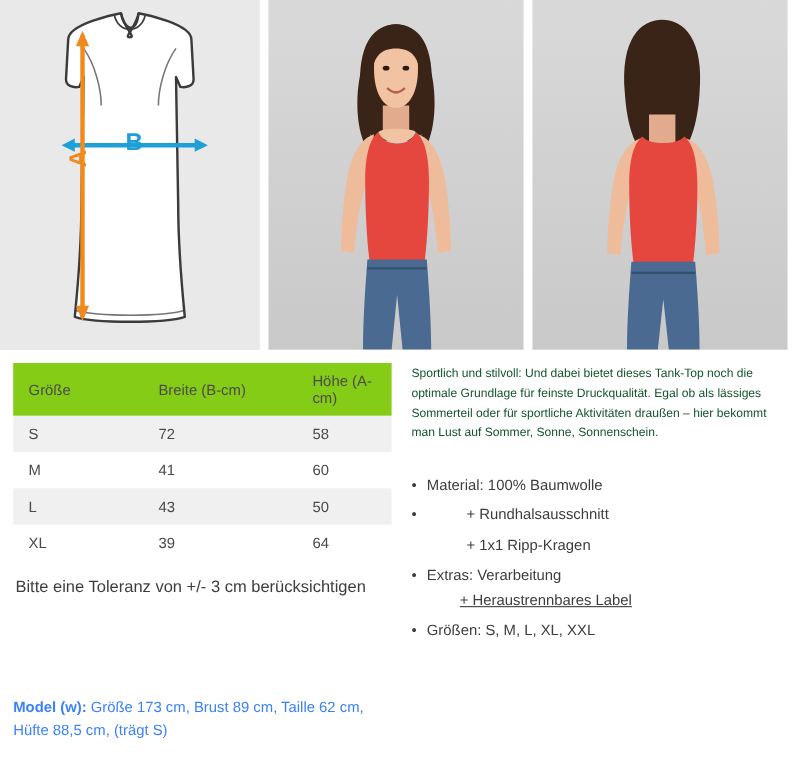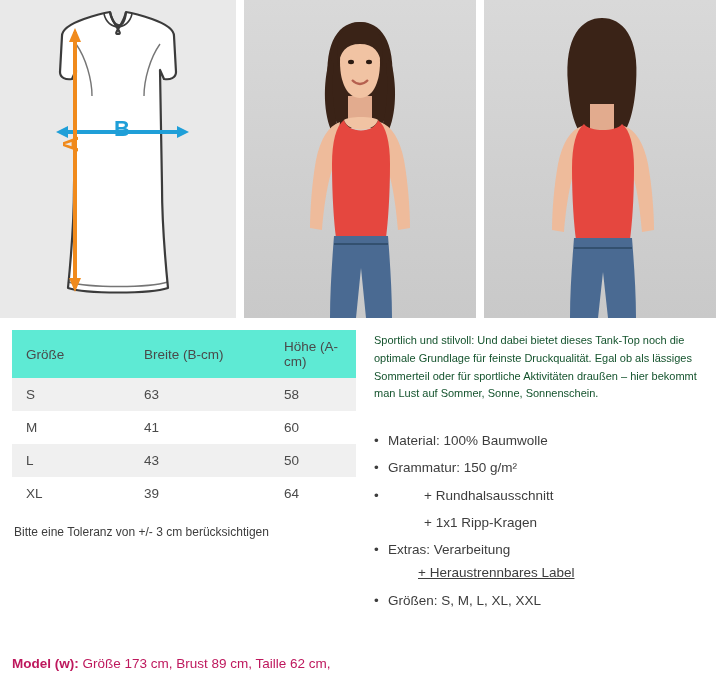--- a/index.html
+++ b/index.html
@@ -95,37 +95,37 @@
     font-weight: normal;
     color: #4a4a4a;
   }
   table.size-table th { color: #4a4a4a; }
   table.size-table th:nth-child(1),
   table.size-table td:nth-child(1) { width: 104px; }
   table.size-table th:nth-child(2),
   table.size-table td:nth-child(2) { width: 126px; }
   table.size-table tr.odd  { background: #f0f0f0; }
   table.size-table tr.even { background: #ffffff; }
-  table.size-table tr.head { background: #5eead4; }
+  table.size-table tr.head { background: #84cc16; }
 
   .tolerance {
     margin-top: 15px;
     margin-left: 2px;
-    font-size: 12px;
+    font-size: 15px;
     color: #3d3d3d;
   }
 
   .model-note {
     position: absolute;
     left: 12px;
     bottom: 18px;
     width: 340px;
     font-size: 13.5px;
     line-height: 1.55;
-    color: #be185d;
+    color: #3b82f6;
   }
   .model-note b { font-weight: bold; }
 
   
   .desc {
     font-size: 11px;
     line-height: 1.62;
     color: #14532d;
     margin: 0 0 26px 0;
   }
@@ -251,21 +251,21 @@
         <thead>
           <tr class="head">
             <th>Größe</th>
             <th>Breite (B-cm)</th>
             <th>Höhe (A-cm)</th>
           </tr>
         </thead>
         <tbody>
           <tr class="odd">
             <td>S</td>
-            <td>63</td>
+            <td>72</td>
             <td>58</td>
           </tr>
           <tr class="even">
             <td>M</td>
             <td>41</td>
             <td>60</td>
           </tr>
           <tr class="odd">
             <td>L</td>
             <td>43</td>
@@ -280,31 +280,31 @@
       </table>
 
       <div class="tolerance">Bitte eine Toleranz von +/- 3 cm berücksichtigen</div>
     </div>
 
     <div class="right-col">
       <p class="desc">Sportlich und stilvoll: Und dabei bietet dieses Tank-Top noch die optimale Grundlage für feinste Druckqualität. Egal ob als lässiges Sommerteil oder für sportliche Aktivitäten draußen – hier bekommt man Lust auf Sommer, Sonne, Sonnenschein.</p>
 
       <ul class="features">
         <li><span>Material: 100% Baumwolle</span></li>
-        <li><span>Grammatur: 150 g/m²</span></li>
         <li>
           <div class="sub-line">+ Rundhalsausschnitt</div>
           <div class="sub-line">+ 1x1 Ripp-Kragen</div>
         </li>
         <li>
           <span>Extras: Verarbeitung</span>
           <div class="sub-line indent2">+ Heraustrennbares Label</div>
         </li>
         <li><span>Größen:  S, M, L, XL, XXL</span></li>
       </ul>
     </div>
   </div>
 
   <div class="model-note">
     <b>Model (w):</b><span> Größe 173 cm, Brust 89 cm, Taille 62 cm,</span><br>
+    <span>Hüfte 88,5 cm, (trägt S)</span>
   </div>
 
 </div>
 
 </body></html>

